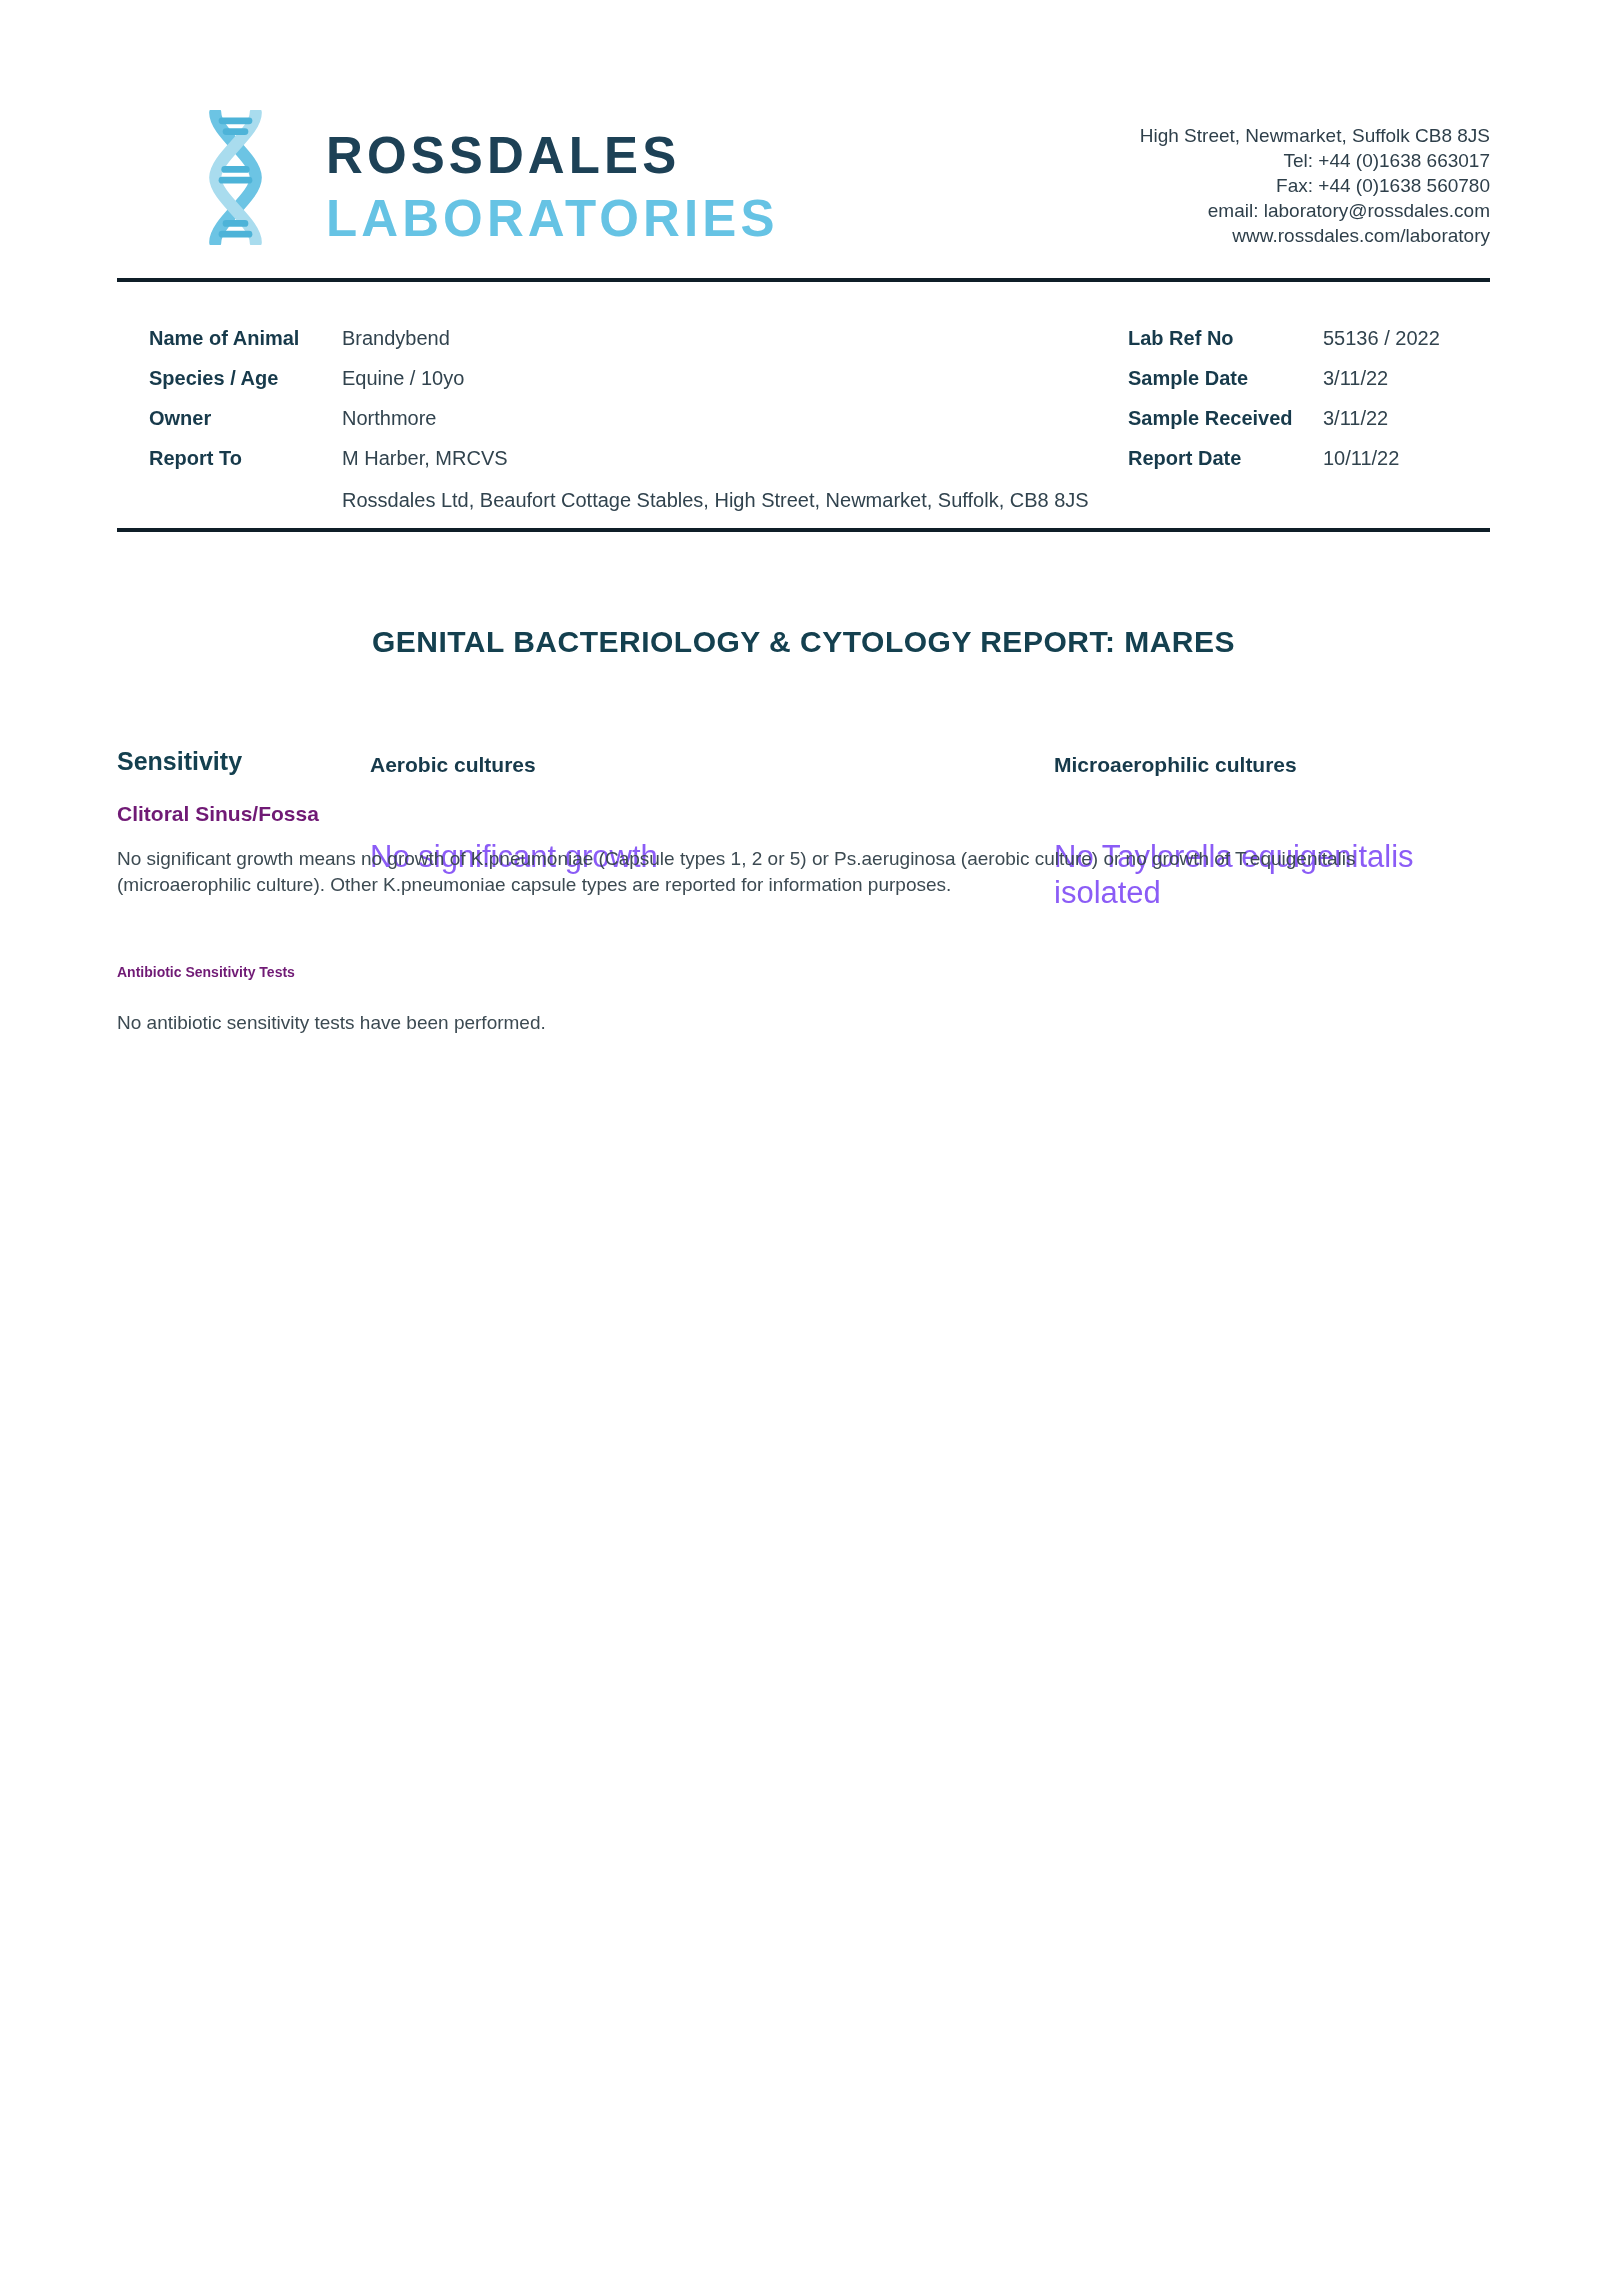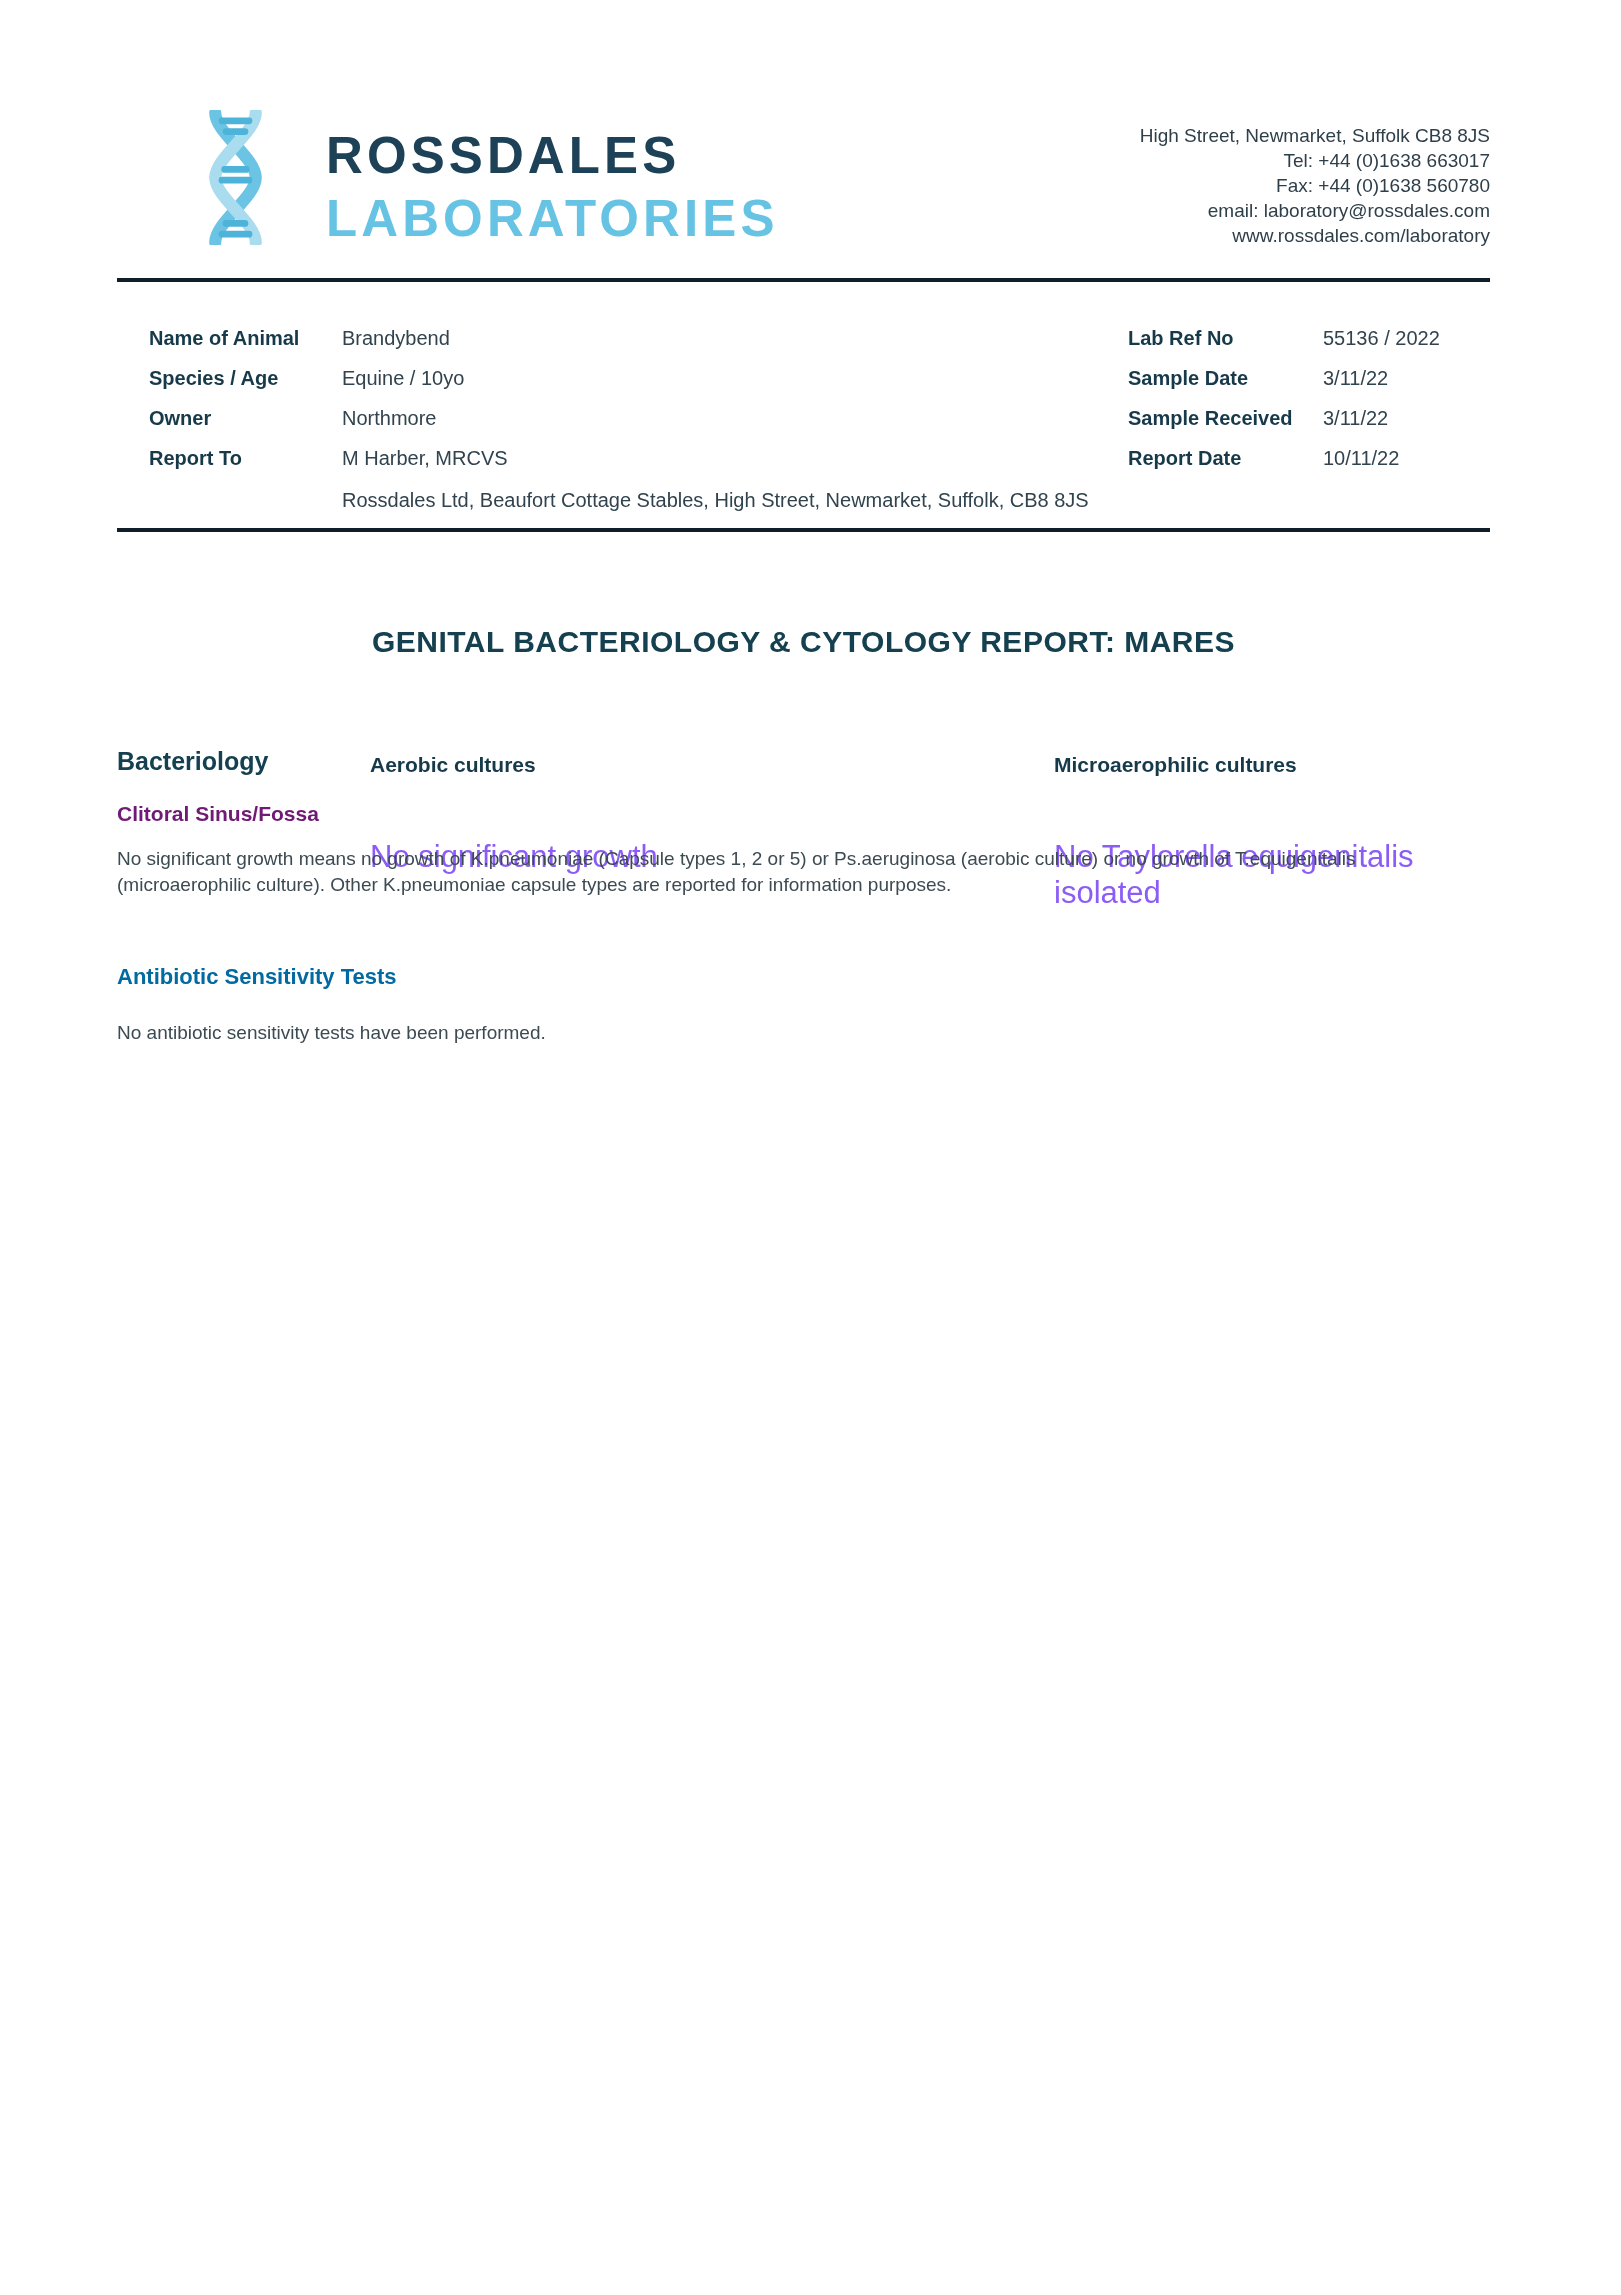--- a/index.html
+++ b/index.html
@@ -44,21 +44,21 @@
   .col-micro { left:937px; }
   .bact-row-label { position:absolute; left:0; top:55px; font-size:21px; font-weight:700; color:#701a75; }
   .bact-result { position:absolute; top:52px; font-size:31px; color:#8b5cf6;margin-top:40px; }
   .res-aerobic { left:253px; }
   .res-micro { left:937px; }
   .bact-note { position:absolute; left:0; top:99px; width:1359px;
                font-size:19px; line-height:26px; color:#3c4a52; }
 
   
   .abx { position:absolute; top:964px; left:117px; width:1373px; }
-  .abx-heading { font-size:22px; font-weight:700; color:#0369a1; }
+  .abx-heading { font-size:14px; font-weight:700; color:#701a75; }
   .abx-text { margin-top:32px; font-size:19px; color:#3c4a52; }
 
   
   .comments-heading { position:absolute; top:1877px; left:117px; font-size:21px; font-weight:700; color:#173a4b;font-family:Liberation Serif, serif; }
 
   
   .footer-bar { position:absolute; top:2243px; left:117px; width:1373px; height:33px;
                 background:linear-gradient(180deg,#12293a 0%,#0b1c27 100%); }
 </style>
 </head>
@@ -132,21 +132,21 @@
         <span class="info-value">10/11/22</span>
       </div>
     </div>
   </div>
 
   <div class="rule rule-2"></div>
 
   <div class="report-title">GENITAL BACTERIOLOGY &amp; CYTOLOGY REPORT: MARES</div>
 
   <div class="bact">
-    <div class="bact-heading">Bacteriology</div>
+    <div class="bact-heading">Sensitivity</div>
     <div class="col-head col-aerobic">Aerobic cultures</div>
     <div class="col-head col-micro">Microaerophilic cultures</div>
     <div class="bact-row-label">Clitoral Sinus/Fossa</div>
     <div class="bact-result res-aerobic">No significant growth</div>
     <div class="bact-result res-micro">No Taylorella equigenitalis isolated</div>
     <div class="bact-note">No significant growth means no growth of K.pneumoniae (Capsule types 1, 2 or 5) or Ps.aeruginosa (aerobic culture) or no growth of T.equigenitalis (microaerophilic culture).  Other K.pneumoniae capsule types are reported for information purposes.</div>
   </div>
 
   <div class="abx">
     <div class="abx-heading">Antibiotic Sensitivity Tests</div>

